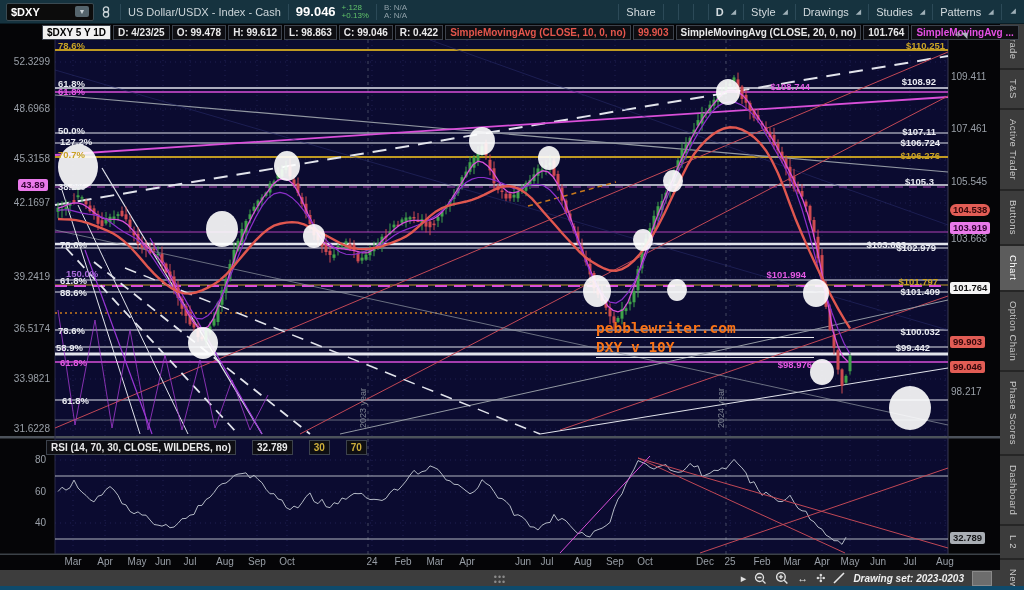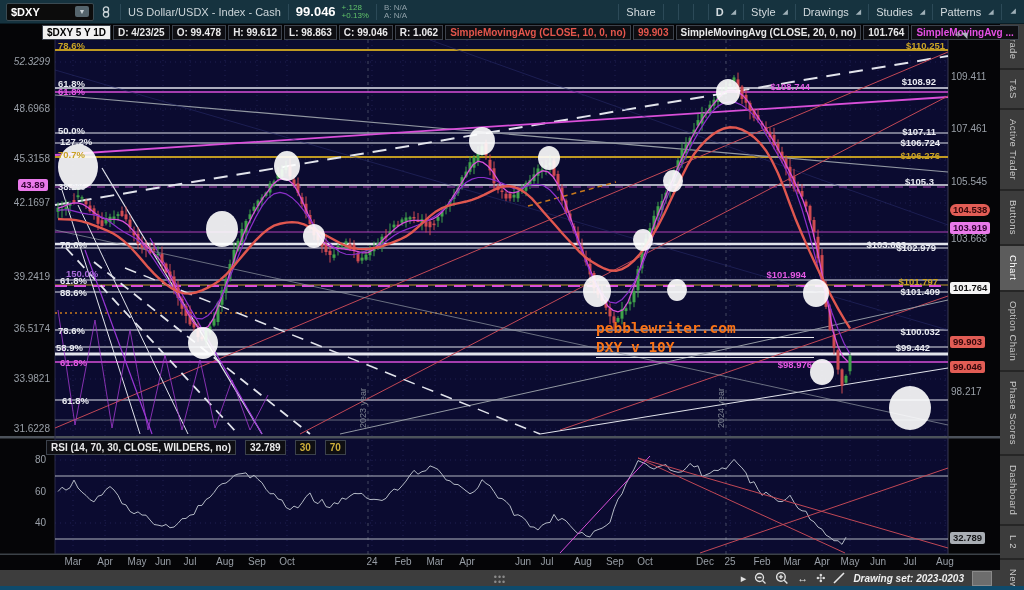--- a/index.html
+++ b/index.html
@@ -26,21 +26,21 @@
   .stab.active{background:#5c5c5c;color:#fff;}
   
   .chartwrap{position:absolute;left:0;top:24px;width:1000px;height:566px;background:#050508;}
   svg{position:absolute;left:0;top:24px;}
   .hdr{position:absolute;left:42px;top:25px;display:flex;gap:2px;z-index:5;}
   .badge{background:#0e0e12;border:1px solid #3c424c;color:#e9e9ea;font-size:10px;font-weight:bold;
          padding:0 4px;height:13px;line-height:13px;white-space:nowrap;}
   .badge.sym{background:#f2f2f2;color:#000;}
   .badge.red{color:#e4564c;}
   .badge.mag{color:#e44fe4;}
-  .rsihdr{position:absolute;left:46px;top:440px;display:flex;gap:9px;z-index:5;}
+  .rsihdr{position:absolute;left:46px;top:440px;display:flex;gap:16px;z-index:5;}
   .badge.gold{color:#cdae3b;}
   
   .lbl{position:absolute;font-size:9.5px;font-weight:bold;white-space:nowrap;z-index:4;}
   .c-gold{color:#c9a325;} .c-white{color:#e8eaf0;} .c-mag{color:#e45ae4;} .c-pur{color:#a86ad8;}
   .axl{position:absolute;font-size:10px;color:#9aa0a8;z-index:4;}
   .axl.left{left:0;width:50px;text-align:right;}
   .axl.right{left:951px;width:48px;text-align:left;}
   .pbadge{position:absolute;font-size:9.5px;font-weight:bold;border-radius:2px;padding:0 3px;height:12px;line-height:12px;z-index:5;}
   .bg-red{background:#e25d55;color:#33070a;}
   .bg-magenta{background:#ea7aea;color:#330433;}
@@ -683,21 +683,21 @@
       <line x1="700" y1="553" x2="948" y2="468" stroke="#c24856" stroke-width="1"></line>
     </svg>
 
   <div class="hdr" id="hdr">
       <div class="badge sym">$DXY 5 Y 1D</div>
       <div class="badge ">D: 4/23/25</div>
       <div class="badge ">O: 99.478</div>
       <div class="badge ">H: 99.612</div>
       <div class="badge ">L: 98.863</div>
       <div class="badge ">C: 99.046</div>
-      <div class="badge ">R: 1.062</div>
+      <div class="badge ">R: 0.422</div>
       <div class="badge red">SimpleMovingAvg (CLOSE, 10, 0, no)</div>
       <div class="badge red">99.903</div>
       <div class="badge ">SimpleMovingAvg (CLOSE, 20, 0, no)</div>
       <div class="badge ">101.764</div>
       <div class="badge mag">SimpleMovingAvg ...</div>
     </div>
   <div class="pointer-ic">⌖<span style="font-size:8px">◥</span></div>
 
   <div class="rsihdr" id="rsihdr">
       <div class="badge ">RSI (14, 70, 30, CLOSE, WILDERS, no)</div>
@@ -705,21 +705,21 @@
       <div class="badge gold">30</div>
       <div class="badge gold">70</div>
     </div>
 
   <div class="wm">
     <div class="l1">pebblewriter.com</div>
     <div class="l2">DXY v 10Y</div>
   </div>
 
   <div id="overlay">
-      <div class="axl left" style="top: 56px; font-style: italic;">52.3299</div>
+      <div class="axl left" style="top: 56px;">52.3299</div>
       <div class="axl left" style="top: 103px;">48.6968</div>
       <div class="axl left" style="top: 153px;">45.3158</div>
       <div class="axl left" style="top: 197px;">42.1697</div>
       <div class="axl left" style="top: 271px;">39.2419</div>
       <div class="axl left" style="top: 323px;">36.5174</div>
       <div class="axl left" style="top: 373px;">33.9821</div>
       <div class="axl left" style="top: 423px;">31.6228</div>
       <div class="axl right" style="top: 71px;">109.411</div>
       <div class="axl right" style="top: 123px;">107.461</div>
       <div class="axl right" style="top: 176px;">105.545</div>

